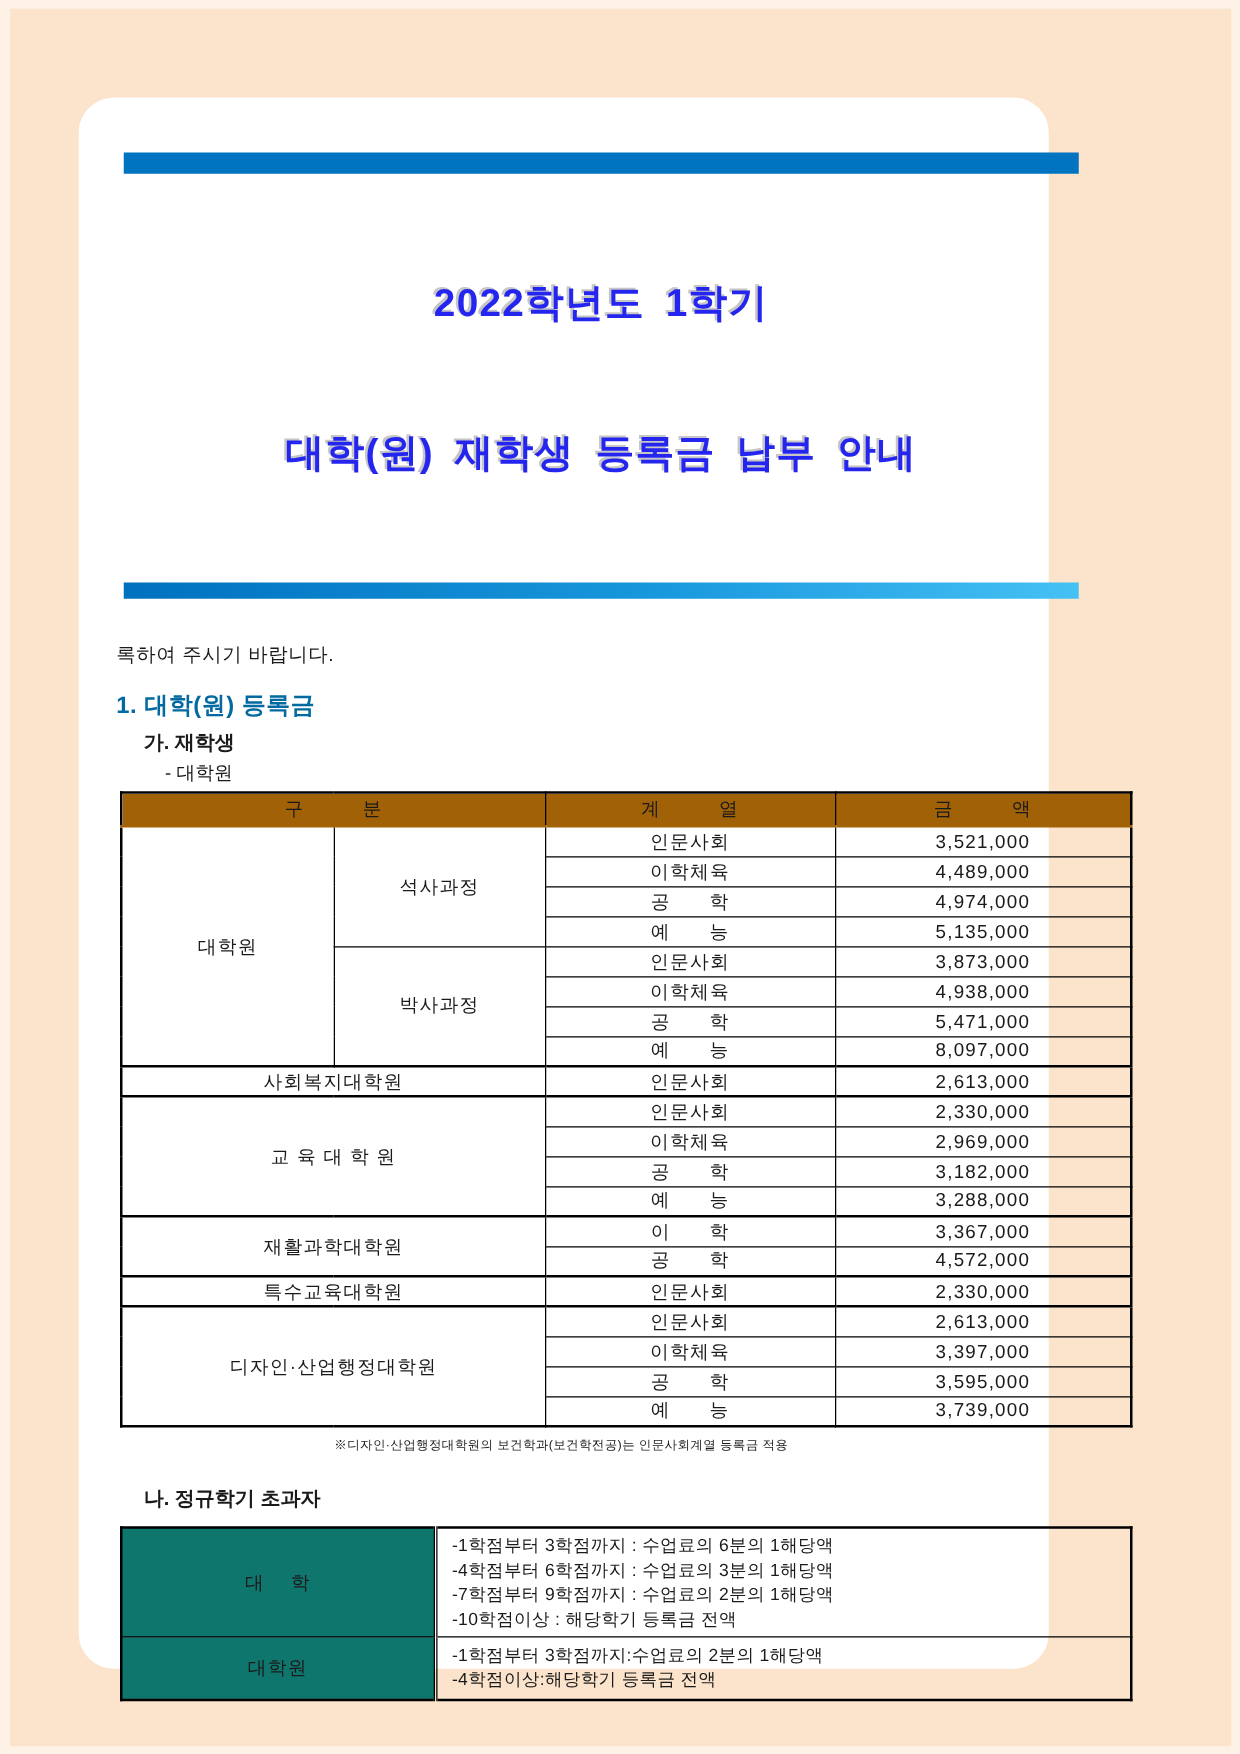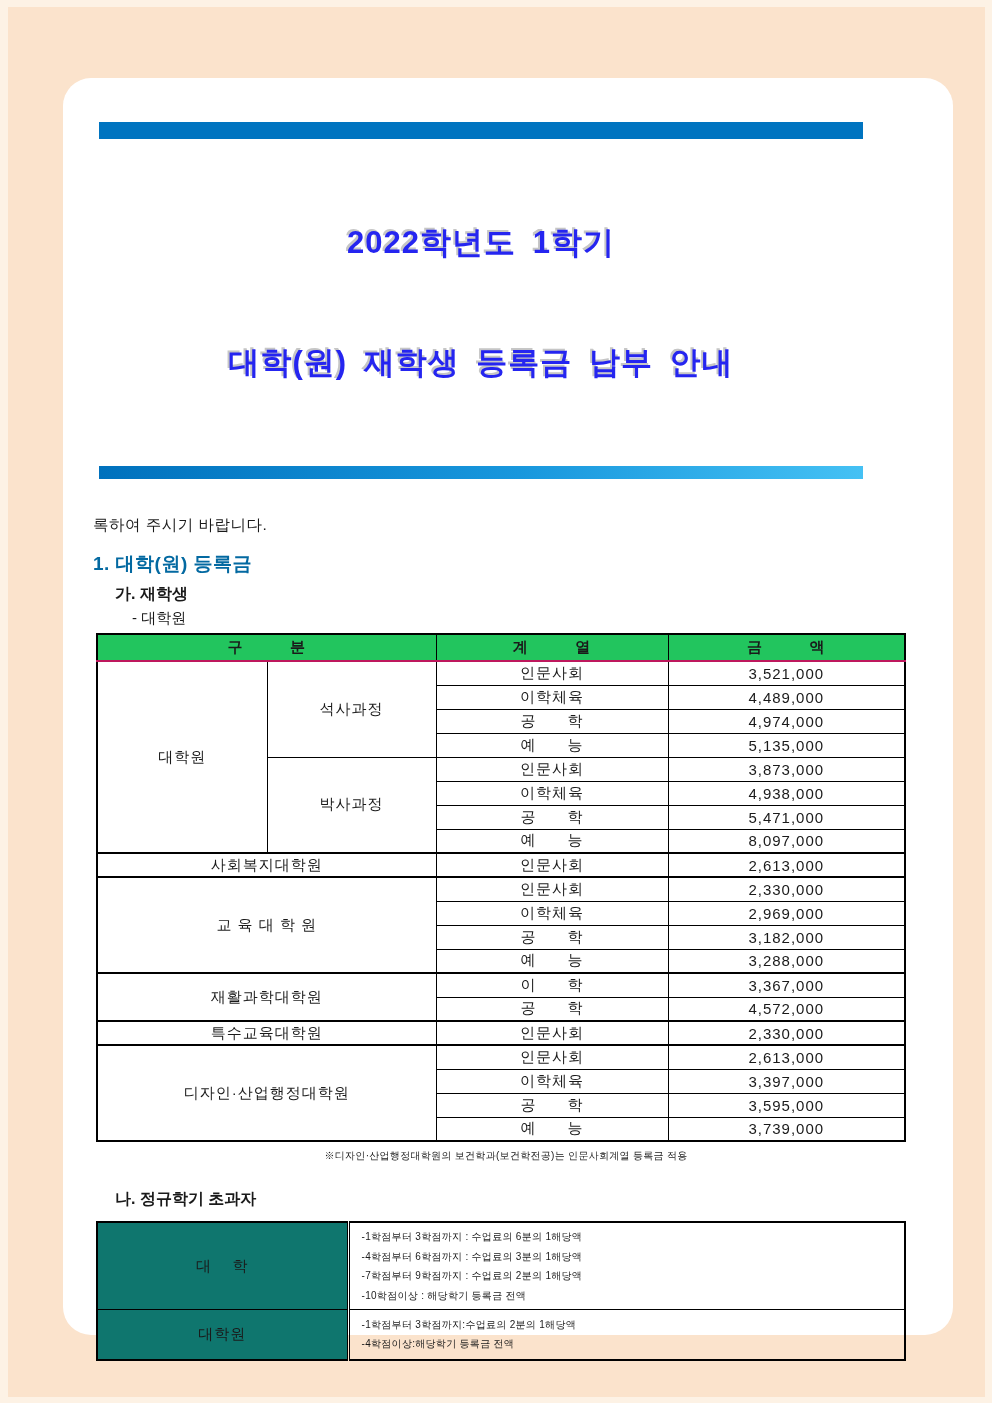--- a/index.html
+++ b/index.html
@@ -10,21 +10,21 @@
     background:#fdf2e5;
     color:#1a1a1a;
     overflow:hidden;
   }
   .page-bg {
     position:absolute; left:8px; top:7px; right:7px; bottom:6px;
     background:#fbe3cc;
   }
   .card {
     position:absolute; left:63px; top:78px;
-    width:890px; height:1257px;
+    width:776px; height:1257px;
     background:#ffffff; border-radius:28px;
   }
   .content { padding:44px 30px 0 30px; }
 
   .bar-top {
     margin-left:6px; width:764px; height:17px;
     background:#0074c0;
   }
   .doc-title {
     margin-left:6px; width:764px; margin-top:4px;
@@ -53,39 +53,39 @@
   table { border-collapse:collapse; table-layout:fixed; }
   .tuition { margin-top:5px; margin-left:3px; width:808px; border:2px solid #000; }
   .tuition th, .tuition td {
     border:1px solid #000;
     text-align:center; vertical-align:middle;
     font-size:15px; letter-spacing:1px;
     white-space:pre; overflow:hidden;
     height:24px; padding:0;
   }
   .tuition th {
-    background:#22c55e; font-weight:bold;
-    height:27px; border-bottom:2px solid #be185d;
+    background:#a16207; font-weight:normal;
+    height:27px; border-bottom:2px solid #a16207;
   }
   .tuition tr.t2 > td { border-top:2px solid #000; }
 
   .footnote { margin-top:7px; margin-left:-4px; font-size:10px; letter-spacing:0.3px;text-align:center; }
 
   .h-sub-b { margin-top:26px; margin-left:22px; font-size:16px; font-weight:bold; }
 
   .overload { margin-top:11px; margin-left:3px; width:808px; border:2px solid #000; }
   .overload td { border:1px solid #000; vertical-align:middle; }
   .overload td.label {
     width:251px; background:#0f766e; text-align:center;
     font-size:15px; letter-spacing:1px; white-space:pre;
   }
   .overload td.desc {
     width:557px; border-left:3px double #000;
     padding:4px 8px 4px 12px;
-    font-size:10px; line-height:19.5px; letter-spacing:0.3px;
+    font-size:14px; line-height:19.5px; letter-spacing:0.3px;
   }
   .overload td.desc .ln { display:block; white-space:pre; }
   .overload tr.r1 td { height:82px; }
   .overload tr.r2 td { height:50px; }
 </style>
 </head>
 <body>
 
 <div class="page-bg"></div>
 

